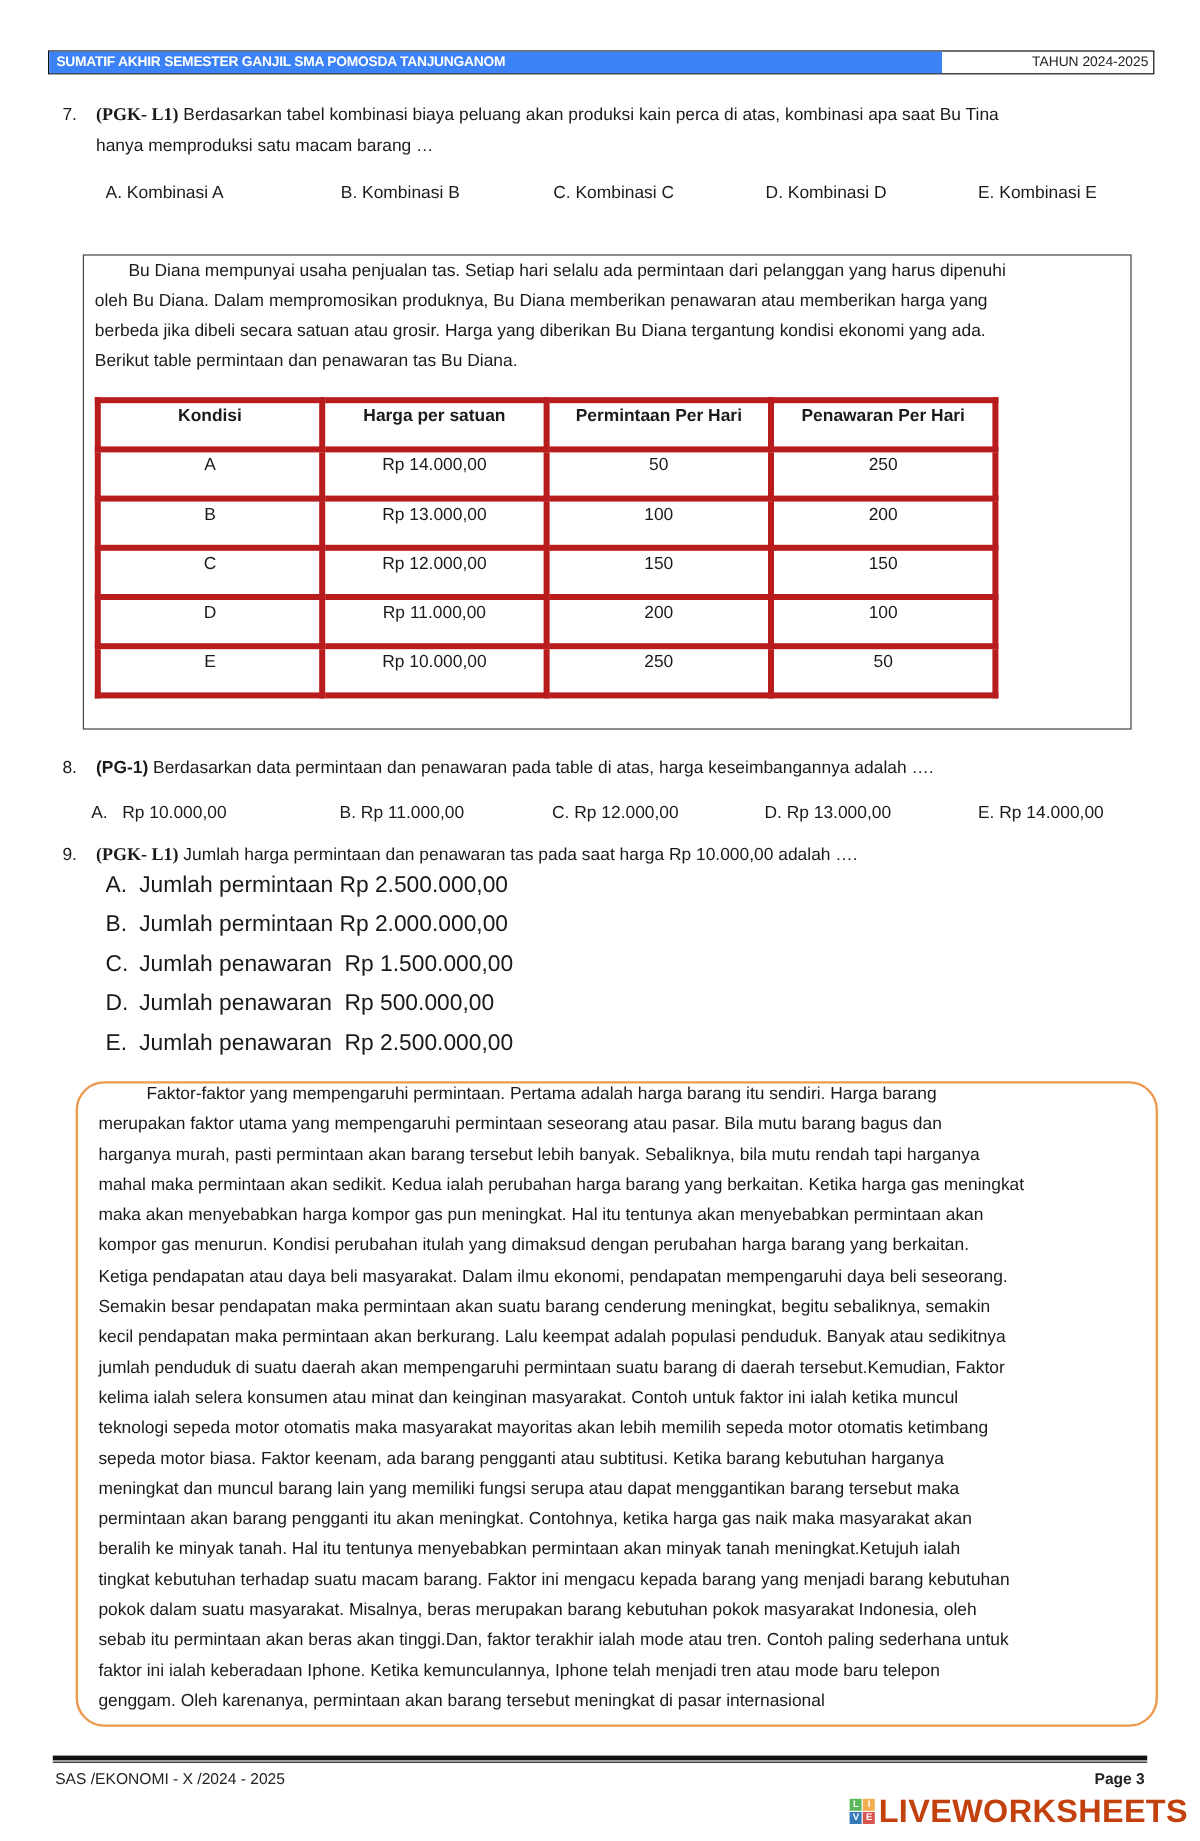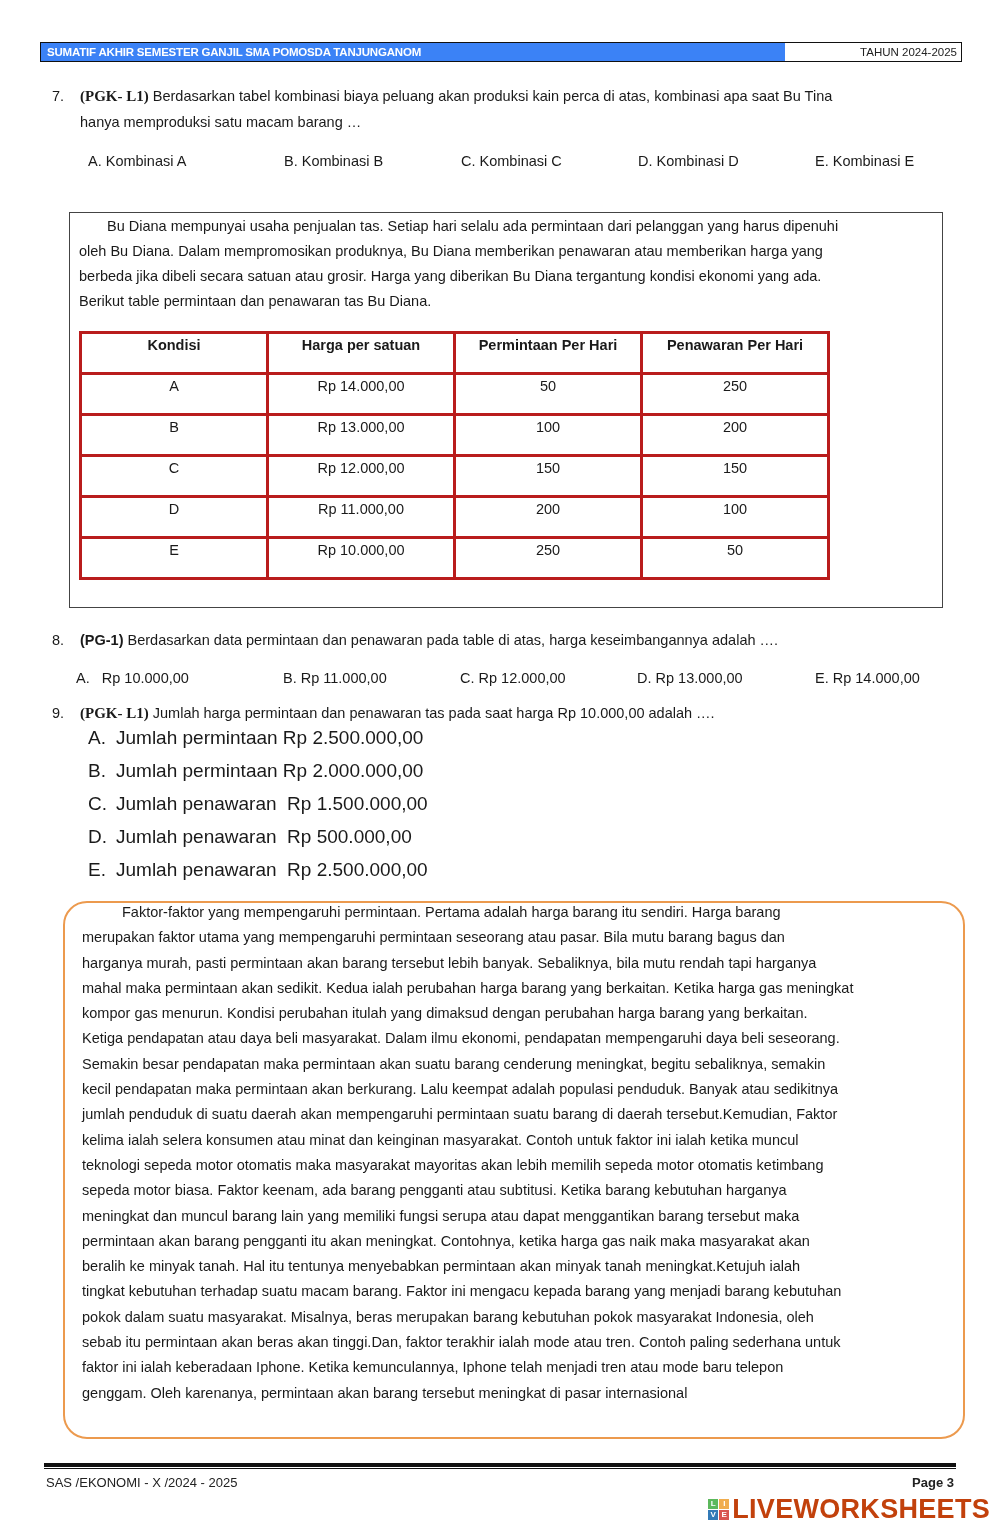--- a/index.html
+++ b/index.html
@@ -14,21 +14,21 @@
   .hdr-right { flex: 1; text-align: right; font-size: 11.5px; line-height: 18px; padding-right: 4px; color: #222; }
   .q { font-size: 14.5px; line-height: 26px; }
   .qnum { display: inline-block; width: 28px; }
   .tag { font-family: "Liberation Serif", serif; font-weight: bold; font-size: 15px; }
   .tag-sans { font-weight: bold; }
   .opts { display: flex; font-size: 14.5px; }
   .opt { cursor: pointer; }
   .box { left: 69px; top: 212px; width: 872px; height: 394px; border: 1px solid #444; }
   .para { font-size: 14.5px; line-height: 25px; }
   table.t { position: absolute; left: 79px; top: 331px; border-collapse: collapse; font-size: 14.5px; }
-  table.t td, table.t th { border: 3px solid #b91c1c; width: 187px; height: 41px; text-align: center; vertical-align: top; padding-top: 3px; box-sizing: border-box; }
+  table.t td, table.t th { border: 5px solid #b91c1c; width: 187px; height: 41px; text-align: center; vertical-align: top; padding-top: 3px; box-sizing: border-box; }
   table.t th { font-weight: bold; }
   .list9 { font-size: 19px; line-height: 33px; }
   .list9 .letter { display: inline-block; width: 28px; }
   .obox { left: 63px; top: 901px; width: 902px; height: 538px; border: 2.5px solid #ec9a4e; border-radius: 24px; box-sizing: border-box; }
   .otext { left: 82px; top: 900px; width: 880px; font-size: 14.5px; line-height: 25.3px; }
   .rule1 { left: 44px; top: 1463px; width: 912px; height: 4px; background: #111; }
   .rule2 { left: 44px; top: 1468px; width: 912px; height: 1px; background: #111; }
   .ftr { font-size: 13px; color: #222; }
   .lw { right: 10px; top: 1494px; display: flex; align-items: center; }
   .lw-icon { display: grid; grid-template-columns: 10px 10px; grid-template-rows: 10px 10px; gap: 1px; margin-right: 3px; }
@@ -128,20 +128,21 @@
   <div class="opt"><span class="letter">D.</span><span style="white-space:pre">Jumlah penawaran  Rp 500.000,00</span></div>
   <div class="opt"><span class="letter">E.</span><span style="white-space:pre">Jumlah penawaran  Rp 2.500.000,00</span></div>
 </div>
 
 <div class="abs obox"></div>
 <div class="abs otext">
   <div style="text-indent:40px">Faktor-faktor yang mempengaruhi permintaan. Pertama adalah harga barang itu sendiri. Harga barang</div>
   <div>merupakan faktor utama yang mempengaruhi permintaan seseorang atau pasar. Bila mutu barang bagus dan</div>
   <div>harganya murah, pasti permintaan akan barang tersebut lebih banyak. Sebaliknya, bila mutu rendah tapi harganya</div>
   <div>mahal maka permintaan akan sedikit. Kedua ialah perubahan harga barang yang berkaitan. Ketika harga gas meningkat</div>
+  <div>maka akan menyebabkan harga kompor gas pun meningkat. Hal itu tentunya akan menyebabkan permintaan akan</div>
   <div>kompor gas menurun. Kondisi perubahan itulah yang dimaksud dengan perubahan harga barang yang berkaitan.</div>
   <div>Ketiga pendapatan atau daya beli masyarakat. Dalam ilmu ekonomi, pendapatan mempengaruhi daya beli seseorang.</div>
   <div>Semakin besar pendapatan maka permintaan akan suatu barang cenderung meningkat, begitu sebaliknya, semakin</div>
   <div>kecil pendapatan maka permintaan akan berkurang. Lalu keempat adalah populasi penduduk. Banyak atau sedikitnya</div>
   <div>jumlah penduduk di suatu daerah akan mempengaruhi permintaan suatu barang di daerah tersebut.Kemudian, Faktor</div>
   <div>kelima ialah selera konsumen atau minat dan keinginan masyarakat. Contoh untuk faktor ini ialah ketika muncul</div>
   <div>teknologi sepeda motor otomatis maka masyarakat mayoritas akan lebih memilih sepeda motor otomatis ketimbang</div>
   <div>sepeda motor biasa. Faktor keenam, ada barang pengganti atau subtitusi. Ketika barang kebutuhan harganya</div>
   <div>meningkat dan muncul barang lain yang memiliki fungsi serupa atau dapat menggantikan barang tersebut maka</div>
   <div>permintaan akan barang pengganti itu akan meningkat. Contohnya, ketika harga gas naik maka masyarakat akan</div>

